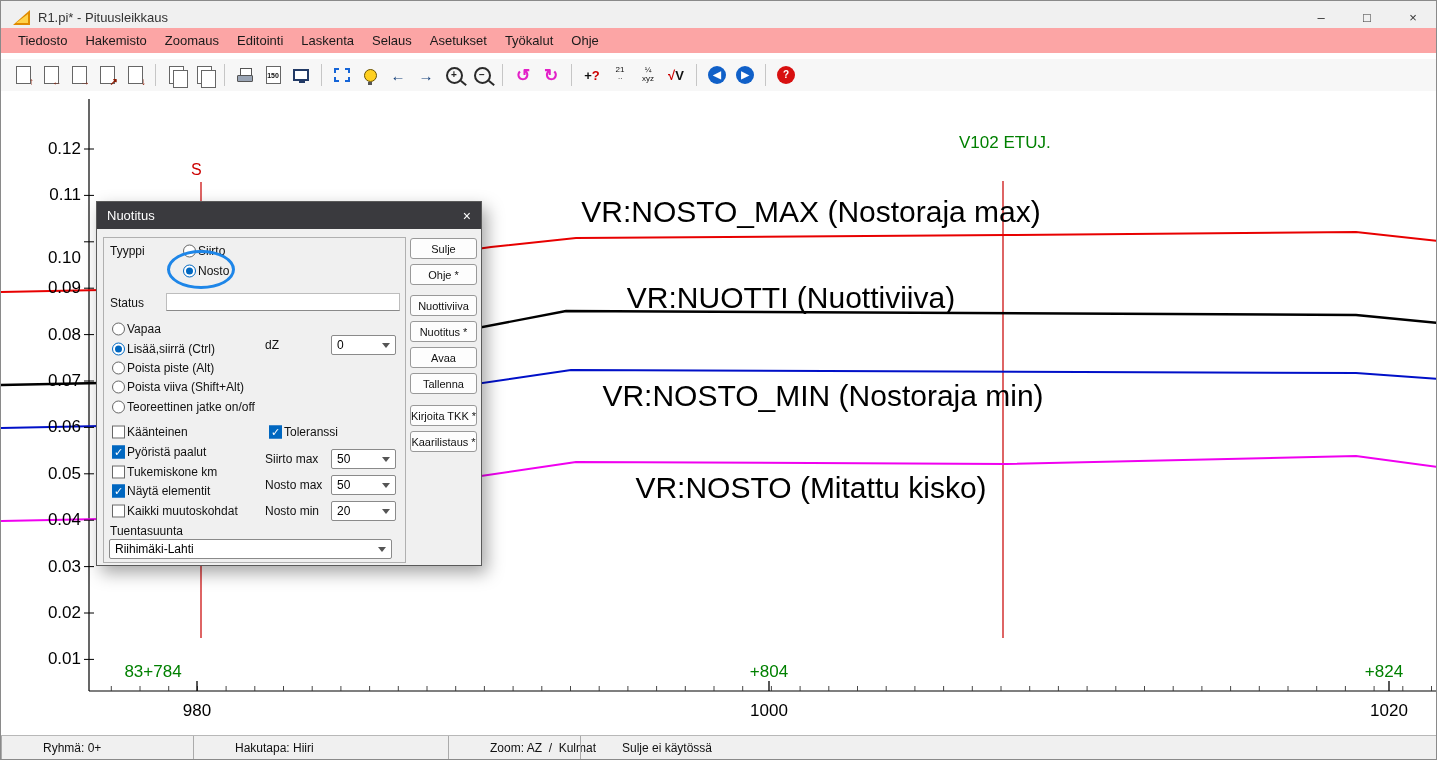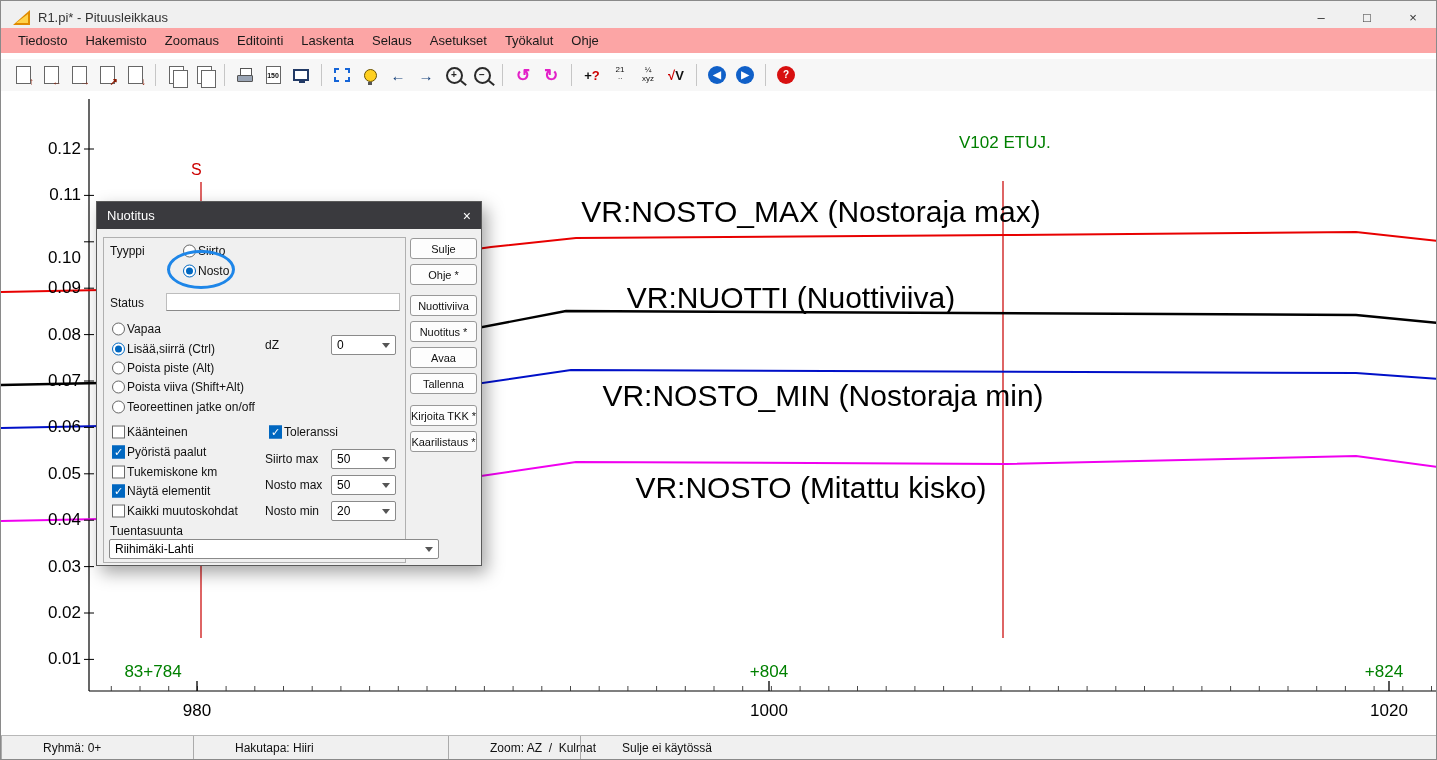--- a/index.html
+++ b/index.html
@@ -397,21 +397,21 @@
       <span>50</span>
       <span class="combo-caret"></span>
     </div>
     <span class="dlg-label" style="left:168px;top:309px">Nosto min</span>
     <div class="combo" style="left:234px;top:299px;width:65px">
       <span>20</span>
       <span class="combo-caret"></span>
     </div>
 
     <span class="dlg-label" style="left:13px;top:329px">Tuentasuunta</span>
-    <div class="combo" style="left:12px;top:337px;width:330px">
+    <div class="combo" style="left:12px;top:337px;width:283px">
       <span>Riihimäki-Lahti</span>
       <span class="combo-caret"></span>
     </div>
 
     <button class="dlg-btn" style="top:36px">Sulje</button>
     <button class="dlg-btn" style="top:62px">Ohje *</button>
     <button class="dlg-btn" style="top:93px">Nuottiviiva</button>
     <button class="dlg-btn" style="top:119px">Nuotitus *</button>
     <button class="dlg-btn" style="top:145px">Avaa</button>
     <button class="dlg-btn" style="top:171px">Tallenna</button>

